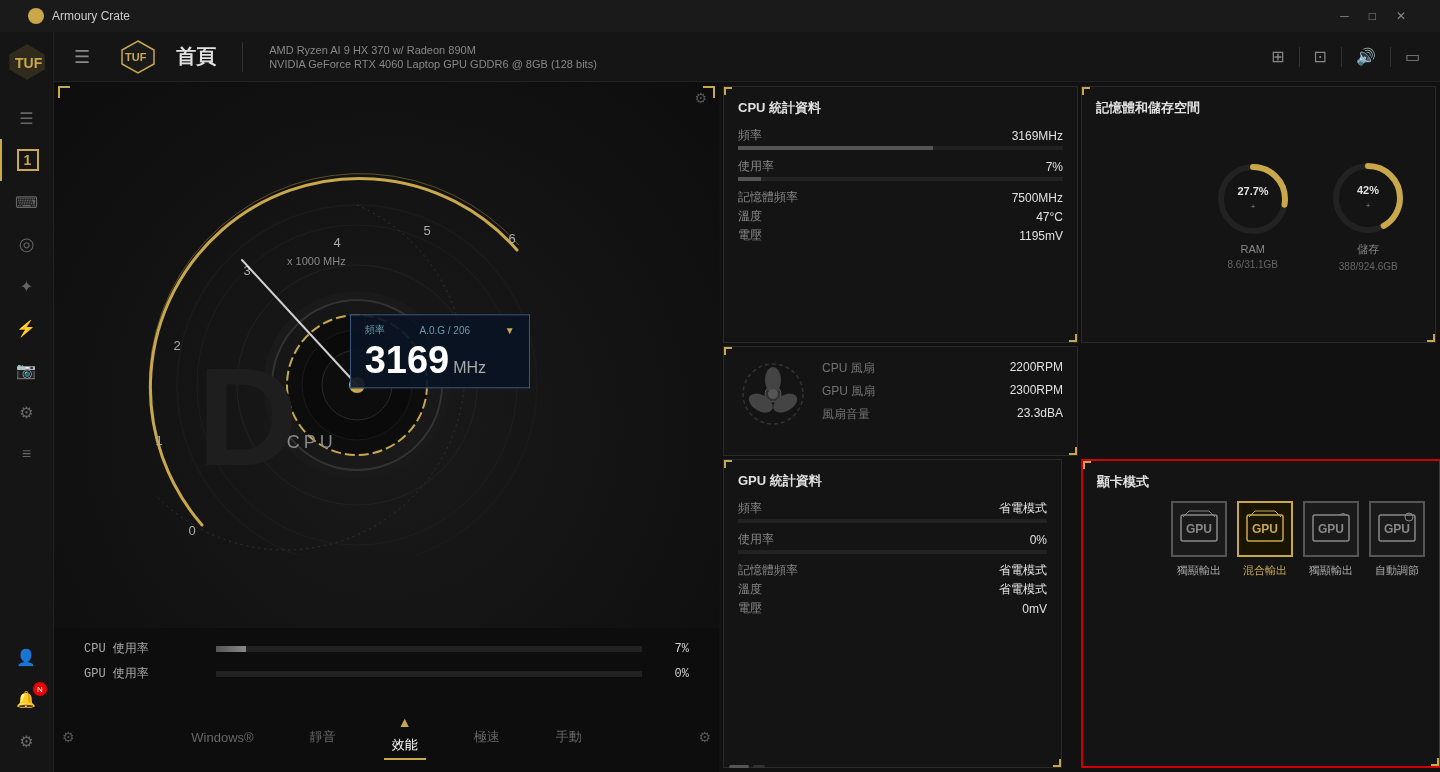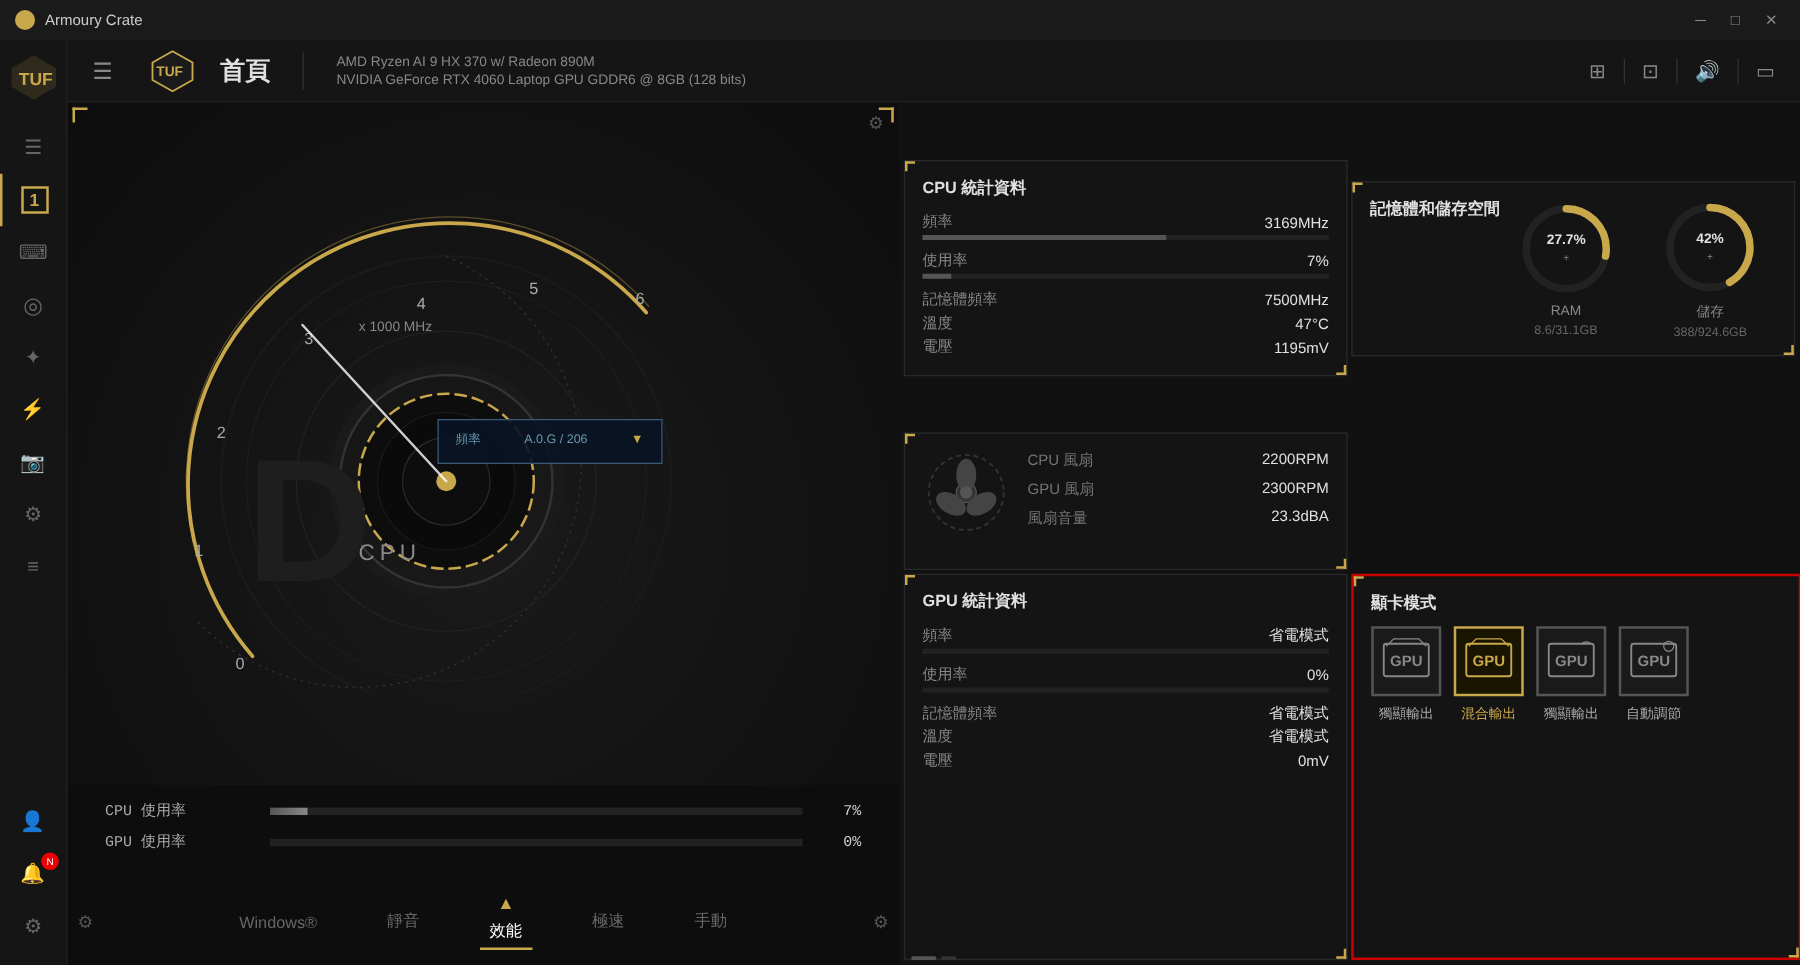--- a/index.html
+++ b/index.html
@@ -14,21 +14,21 @@
     }
 
     
     .titlebar {
       position: absolute;
       top: 0; left: 0; right: 0;
       height: 32px;
       background: #1a1a1a;
       display: flex;
       align-items: center;
-      padding: 0 12px;
+      padding: 0 28px;
       z-index: 100;
     }
     .titlebar-icon {
       width: 16px; height: 16px;
       background: #c8a84b;
       border-radius: 50%;
       margin-right: 8px;
     }
     .titlebar-title {
       font-size: 12px;
@@ -383,21 +383,21 @@
     }
 
     
     .gpu-mode-panel {
       width: 360px;
       border: 2px solid #cc0000 !important;
     }
     .gpu-mode-icons {
       display: flex;
       gap: 10px;
-      justify-content: flex-start;
+      justify-content: flex-end;
       margin-top: 8px;
     }
     .gpu-mode-item {
       display: flex;
       flex-direction: column;
       align-items: center;
       gap: 6px;
       cursor: pointer;
     }
     .gpu-mode-icon-box {
@@ -603,20 +603,24 @@
 
             <line x1="260" y1="230" x2="145" y2="105" stroke="#fff" stroke-width="2" stroke-linecap="round" opacity="0.8"></line>
           </svg>
 
           <div class="gauge-display">
             <div class="gauge-display-header">
               <span>頻率</span>
               <span style="color:#6a9ab0;">A.0.G / 206</span>
               <span style="color:#c8a84b; font-size:10px;">▼</span>
             </div>
+            <div style="display:flex; align-items:baseline; gap:4px;">
+              <span class="gauge-display-value">3169</span>
+              <span class="gauge-display-unit">MHz</span>
+            </div>
           </div>
 
           <div class="cpu-label">CPU</div>
         </div>
 
         <div class="gauge-bottom">
           <div class="perf-row">
             <span class="perf-label">CPU 使用率</span>
             <div class="perf-bar-container">
               <div class="perf-bar" style="width:7%;"></div>
@@ -641,21 +645,21 @@
             <div class="mode-tab active">效能</div>
           </div>
           <div class="mode-tab">極速</div>
           <div class="mode-tab">手動</div>
           <span style="position:absolute; right:8px; color:#555; font-size:14px; cursor:pointer;">⚙</span>
         </div>
       </div>
 
       <div class="right-panels-wrapper">
 
-        <div style="display:flex; gap:3px; flex:1;align-items:center;">
+        <div style="display:flex; gap:3px; flex:1;">
 
           <div class="panel-box cpu-stats-panel">
             <div class="panel-title">CPU 統計資料</div>
 
             <div class="stat-row">
               <span class="stat-label">頻率</span>
               <span class="stat-value">3169MHz</span>
             </div>
             <div class="stat-bar">
               <div class="stat-bar-fill" style="width:60%;"></div>
@@ -779,21 +783,21 @@
             <div class="stat-row">
               <span class="stat-label">溫度</span>
               <span class="stat-value">省電模式</span>
             </div>
             <div class="stat-row">
               <span class="stat-label">電壓</span>
               <span class="stat-value">0mV</span>
             </div>
           </div>
 
-          <div style="width:355px; display:flex; flex-direction:column; gap:15px;">
+          <div style="width:355px; display:flex; flex-direction:column; gap:15px;margin-left:16px;">
 
             <div class="panel-box gpu-mode-panel" style="flex:1; border:2px solid #cc0000;">
               <div class="panel-title">顯卡模式</div>
               <div class="gpu-mode-icons">
 
                 <div class="gpu-mode-item">
                   <div class="gpu-mode-icon-box">
                     <svg width="40" height="40" viewBox="0 0 40 40">
                       <rect x="2" y="6" width="36" height="26" rx="2" fill="none" stroke="#888" stroke-width="1.5"></rect>
                       <text x="20" y="24" text-anchor="middle" fill="#888" font-size="12" font-weight="bold">GPU</text>

